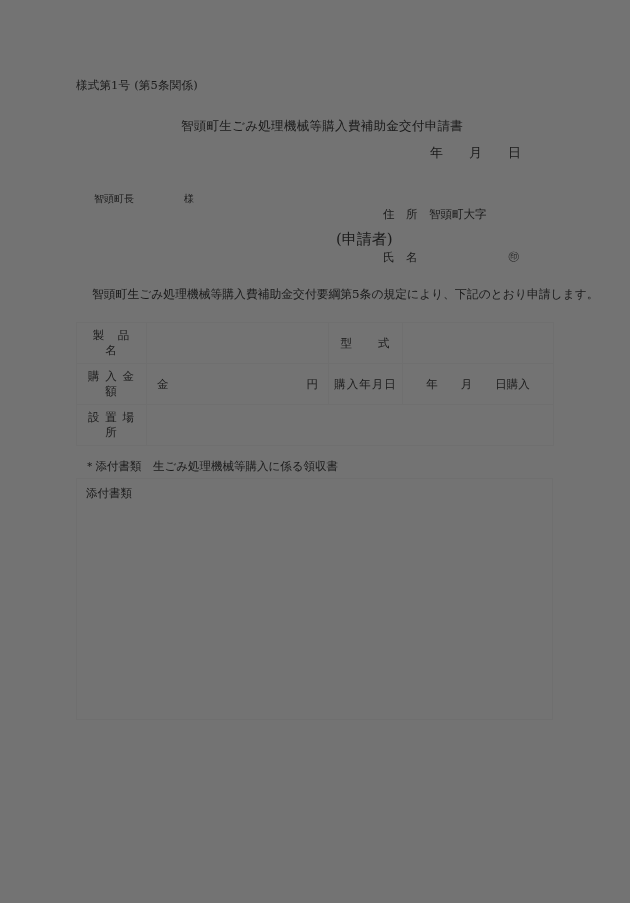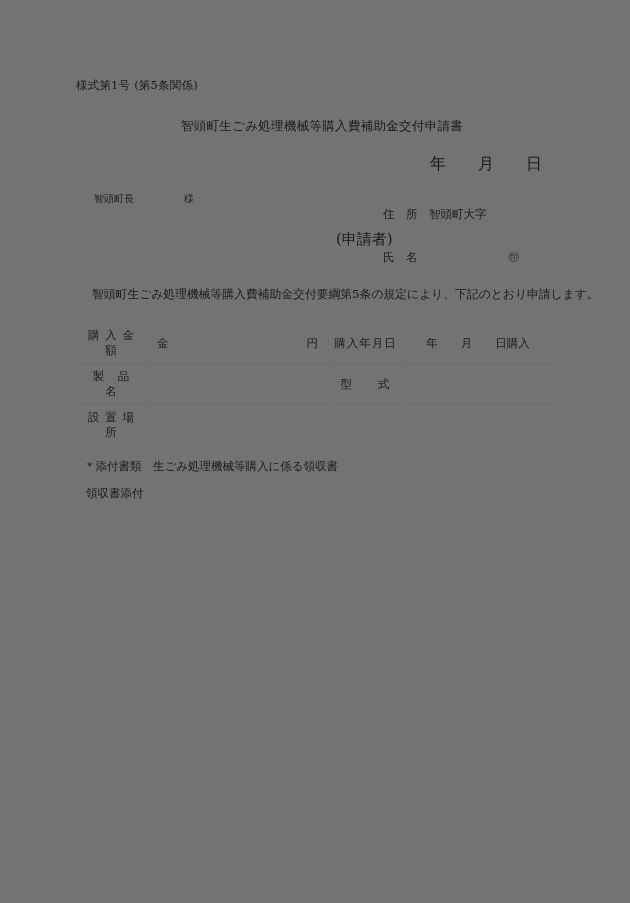--- a/index.html
+++ b/index.html
@@ -35,22 +35,22 @@
     top: 118px;
     width: 630px;
     text-align: center;
     font-size: 12.5px;
     letter-spacing: 0.3px;
     padding-left: 14px;
     box-sizing: border-box;
   }
   .date-line {
     left: 430px;
-    top: 154px;
-    font-size: 16px;
+    top: 144px;
+    font-size: 13px;
   }
   .addressee {
     left: 94px;
     top: 192px;
     font-size: 10px;
   }
   .addr-line {
     left: 383px;
     top: 207px;
     font-size: 11.5px;
@@ -158,43 +158,43 @@
   <div class="abs body-text"><span class="indent"></span><span>智頭町生ごみ処理機械等購入費補助金交付要綱第5条の規定により、下記のとおり申請します。</span></div>
 
   <table class="form-table">
     <colgroup>
       <col class="col-label-1">
       <col class="col-val-1">
       <col class="col-label-2">
       <col class="col-val-2">
     </colgroup>
     <tbody>
+      <tr>
+        <td class="label">製　品　名</td>
+        <td></td>
+        <td class="label">型　　式</td>
+        <td></td>
+      </tr>
       <tr>
         <td class="label">購 入 金 額</td>
         <td>
           <div class="money-cell">
             <span>金</span>
             <span>円</span>
           </div>
         </td>
         <td class="label">購入年月日</td>
         <td class="date-cell">年　　月　　日購入</td>
       </tr>
       <tr>
-        <td class="label">製　品　名</td>
-        <td></td>
-        <td class="label">型　　式</td>
-        <td></td>
-      </tr>
-      <tr>
         <td class="label">設 置 場 所</td>
         <td colspan="3"></td>
       </tr>
     </tbody>
   </table>
 
   <div class="abs attach-note">＊添付書類　生ごみ処理機械等購入に係る領収書</div>
 
   <div class="receipt-box">
-    <span class="box-text">領収書添付</span>
+    <span class="box-text">添付書類</span>
   </div>
 
 </div>
 
 </body></html>

